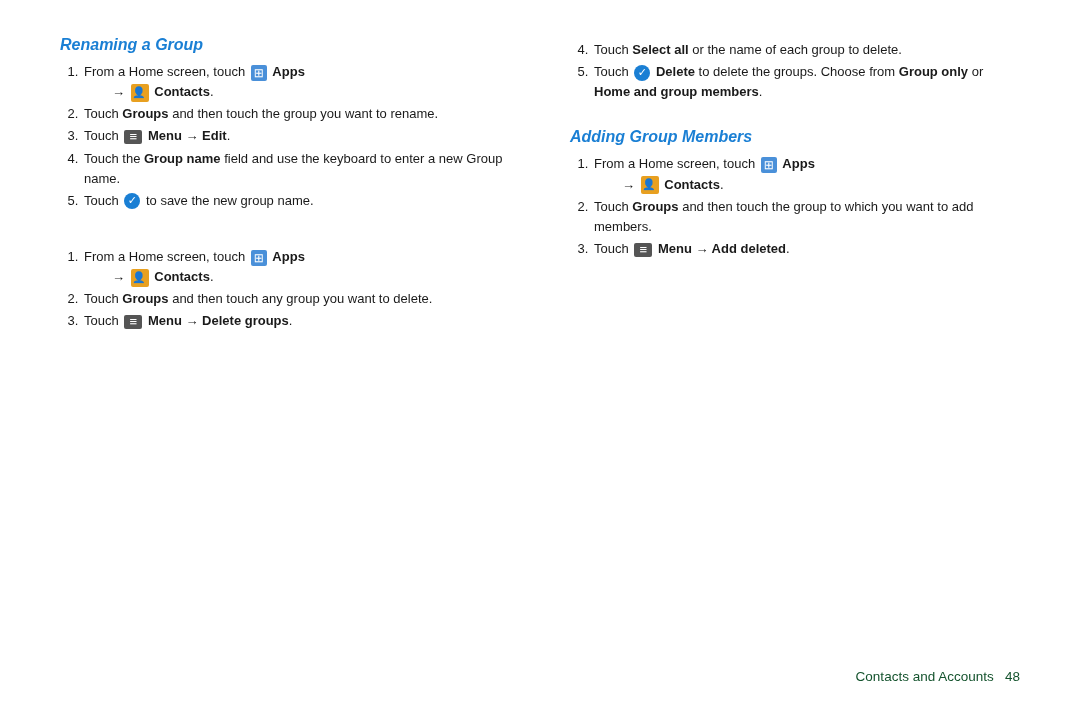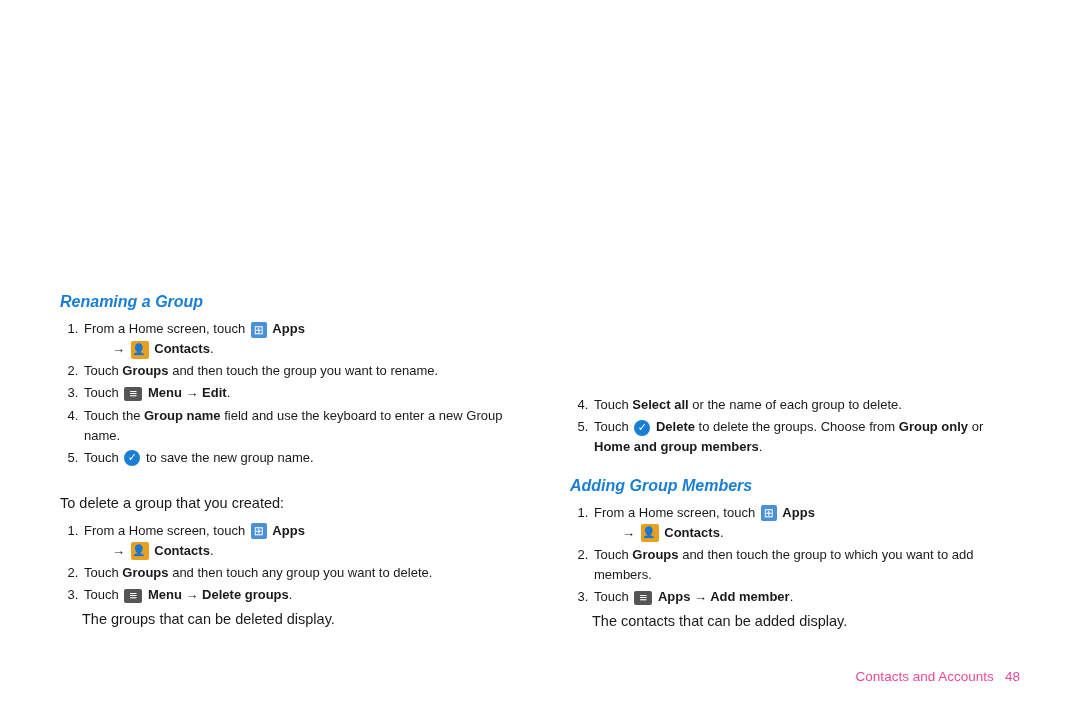--- a/index.html
+++ b/index.html
@@ -22,22 +22,21 @@
     .columns {
       display: flex;
       flex-direction: row;
       gap: 60px;
       flex: 1;
     }
     .col {
       flex: 1;
       display: flex;
       flex-direction: column;
-      gap: 1px;
-      justify-content: flex-end;
+      gap: 8px;
     }
     .section-title {
       color: #1a7fd4;
       font-style: italic;
       font-weight: bold;
       font-size: 16px;
       margin-bottom: 8px;
     }
     .section-body {
       font-size: 14.5px;
@@ -140,21 +139,21 @@
       margin-left: 28px;
       display: block;
       margin-top: 0px;
     }
     .footer {
       display: flex;
       justify-content: flex-end;
       align-items: center;
       padding-top: 10px;
       font-size: 13.5px;
-      color: #ec4899;
+      color: #14532d;
     }
   </style>
 </head>
 <body>
 
 <div class="page">
   <div class="columns">
 
     <div class="col">
 
@@ -174,34 +173,32 @@
           <li>
             Touch the <span class="bold">Group name</span> field and use the keyboard to enter a new Group name.
           </li>
           <li>
             Touch <span class="icon-check"></span> to save the new group name.
           </li>
         </ol>
       </div>
 
       <div class="section">
-        <div class="section-body">To delete a group that you created:</div>
         <ol>
           <li>
             From a Home screen, touch <span class="icon-apps"></span> <span class="bold">Apps</span>
             <span class="indent-arrow">→ <span class="icon-contacts"></span> <span class="bold">Contacts</span>.</span>
           </li>
           <li>
             Touch <span class="bold">Groups</span> and then touch any group you want to delete.
           </li>
           <li>
             Touch <span class="icon-menu"></span> <span class="bold">Menu → Delete groups</span>.
           </li>
         </ol>
-        <div class="section-body" style="margin-left:22px; margin-top:4px;">The groups that can be deleted display.</div>
       </div>
 
     </div>
 
     <div class="col">
 
       <div style="margin-bottom: 16px;">
         <ol start="4">
           <li>
             Touch <span class="bold">Select all</span> or the name of each group to delete.
@@ -216,24 +213,23 @@
         <div class="section-title">Adding Group Members</div>
         <ol>
           <li>
             From a Home screen, touch <span class="icon-apps"></span> <span class="bold">Apps</span>
             <span class="indent-arrow">→ <span class="icon-contacts"></span> <span class="bold">Contacts</span>.</span>
           </li>
           <li>
             Touch <span class="bold">Groups</span> and then touch the group to which you want to add members.
           </li>
           <li>
-            Touch <span class="icon-menu"></span> <span class="bold">Apps → Add member</span>.
-          </li>
-        </ol>
-        <div class="section-body" style="margin-left:22px; margin-top:4px; margin-bottom:4px;">The contacts that can be added display.</div>
+            Touch <span class="icon-menu"></span> <span class="bold">Menu → Add deleted</span>.
+          </li>
+        </ol>
       </div>
 
     </div>
   </div>
 
   <div class="footer">
     <span>Contacts and Accounts</span>
     &nbsp;&nbsp;&nbsp;
     <span>48</span>
   </div>

